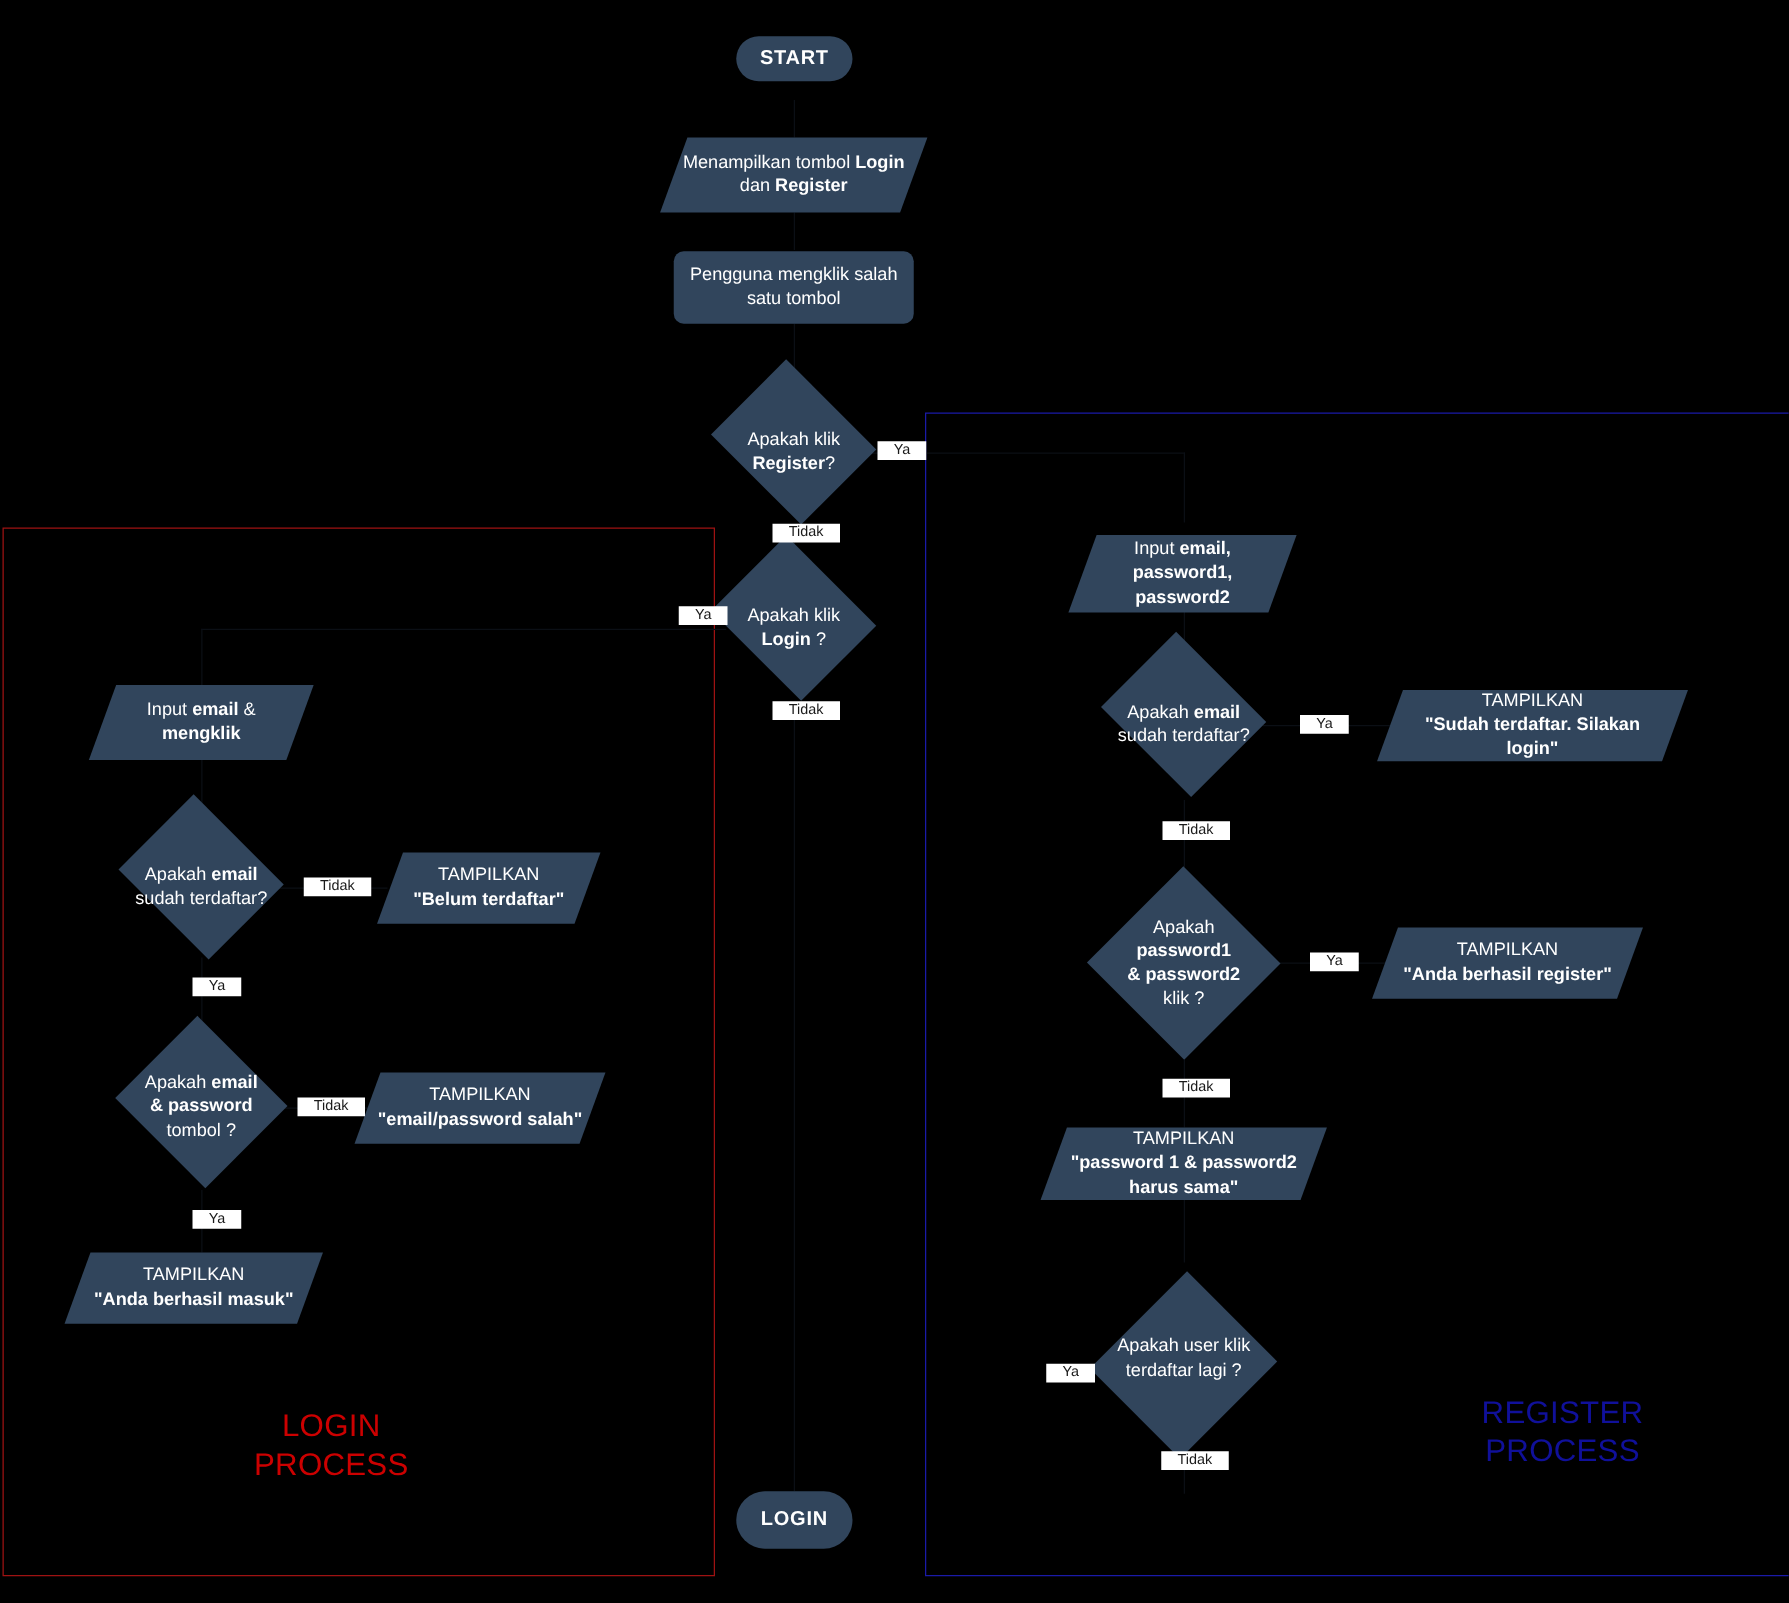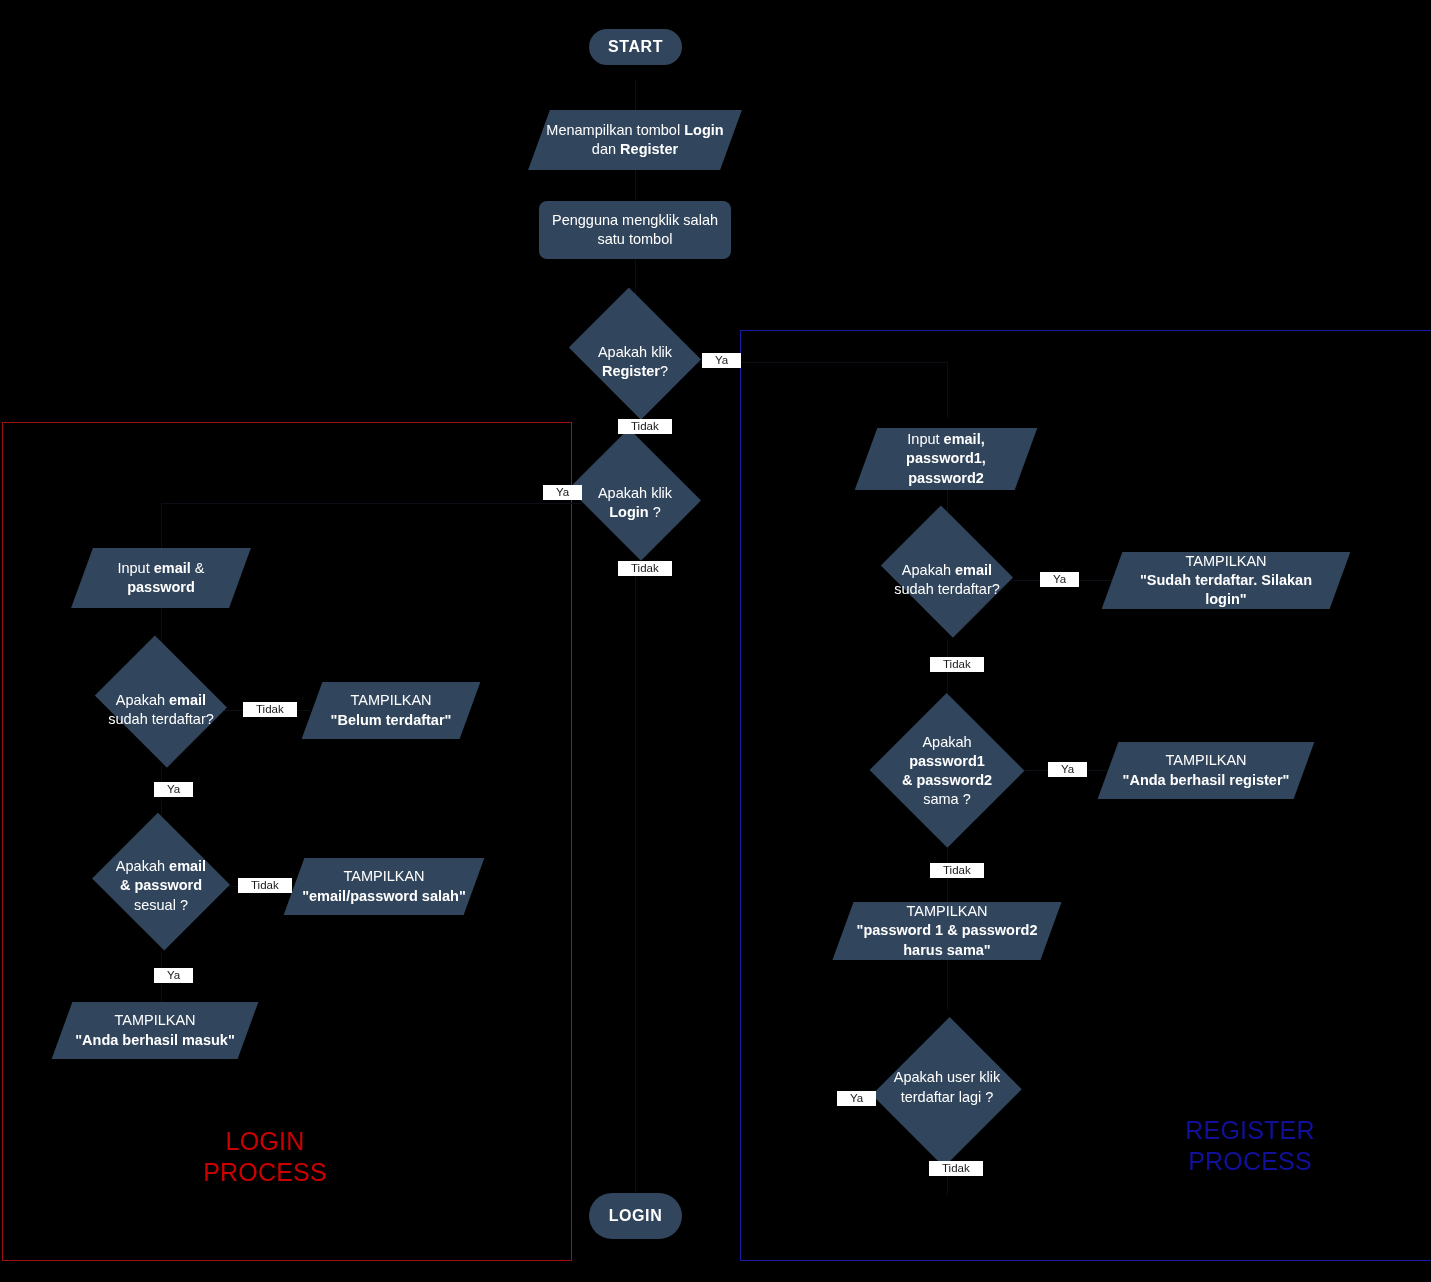--- a/index.html
+++ b/index.html
@@ -191,21 +191,21 @@
   <div class="edge-label" style="left:618px; top:561px;">Tidak</div>
 
   <div class="node terminal" style="left:589px; top:1193px; width:93px; height:46px;">
     <span class="txt">LOGIN</span>
   </div>
 
   <div class="node io" style="left:82px; top:548px; width:158px; height:60px;">
     <span class="skew"></span>
     <span class="txt">
       <span>Input </span><b>email</b><span> &amp;</span><br>
-      <b>password</b>
+      <b>mengklik</b>
     </span>
   </div>
 
   <div class="node decision" style="left:89px; top:650px; width:144px; height:120px;">
     <span class="dia"></span>
     <span class="txt">
       <span>Apakah </span><b>email</b><br>
       <span>sudah terdaftar?</span>
     </span>
   </div>
@@ -218,21 +218,21 @@
       <span>TAMPILKAN</span><br>
       <b>"Belum terdaftar"</b>
     </span>
   </div>
 
   <div class="node decision" style="left:89px; top:820px; width:144px; height:132px;">
     <span class="dia"></span>
     <span class="txt">
       <span>Apakah </span><b>email</b><br>
       <b>&amp; password</b><br>
-      <span>sesual ?</span>
+      <span>tombol ?</span>
     </span>
   </div>
   <div class="edge-label" style="left:238px; top:878px;">Tidak</div>
   <div class="edge-label" style="left:154px; top:968px;">Ya</div>
 
   <div class="node io" style="left:294px; top:858px; width:180px; height:57px;">
     <span class="skew"></span>
     <span class="txt">
       <span>TAMPILKAN</span><br>
       <b>"email/password salah"</b>
@@ -273,21 +273,21 @@
       <b>"Sudah terdaftar. Silakan login"</b>
     </span>
   </div>
 
   <div class="node decision" style="left:869px; top:694px; width:156px; height:154px;">
     <span class="dia"></span>
     <span class="txt">
       <span>Apakah</span><br>
       <b>password1</b><br>
       <b>&amp; password2</b><br>
-      <span>sama ?</span>
+      <span>klik ?</span>
     </span>
   </div>
   <div class="edge-label" style="left:1048px; top:762px;">Ya</div>
   <div class="edge-label" style="left:930px; top:863px;">Tidak</div>
 
   <div class="node io" style="left:1108px; top:742px; width:196px; height:57px;">
     <span class="skew"></span>
     <span class="txt">
       <span>TAMPILKAN</span><br>
       <b>"Anda berhasil register"</b>

